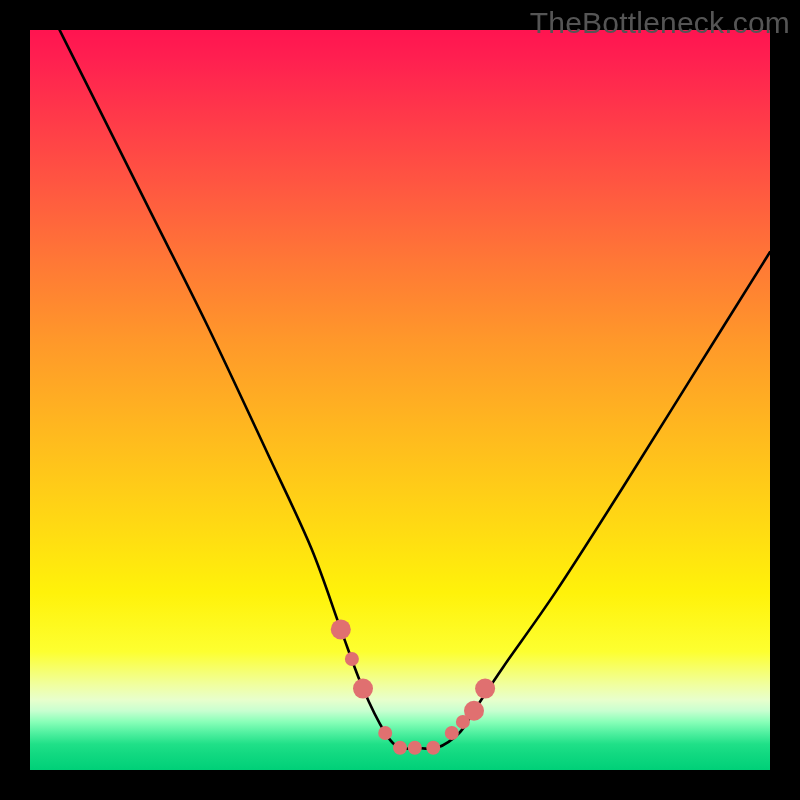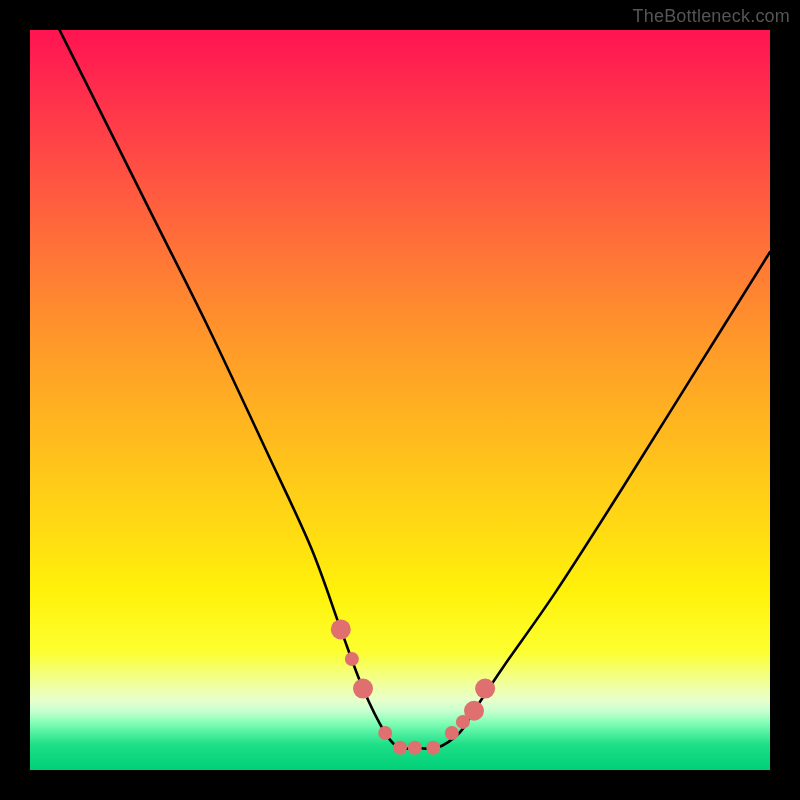--- a/index.html
+++ b/index.html
@@ -44,21 +44,21 @@
       #20e088 96.5%,
       #10d880 98%,
       #00d078 100%
     );
   }
   .watermark {
     position: absolute;
     top: 6px;
     right: 10px;
     color: #555;
-    font-size: 18px;
+    font-size: 30px;
     font-weight: 500;
     letter-spacing: 0.2px;
     user-select: none;
   }
   svg.curve {
     position: absolute;
     left: 0;
     top: 0;
     width: 740px;
     height: 740px;

